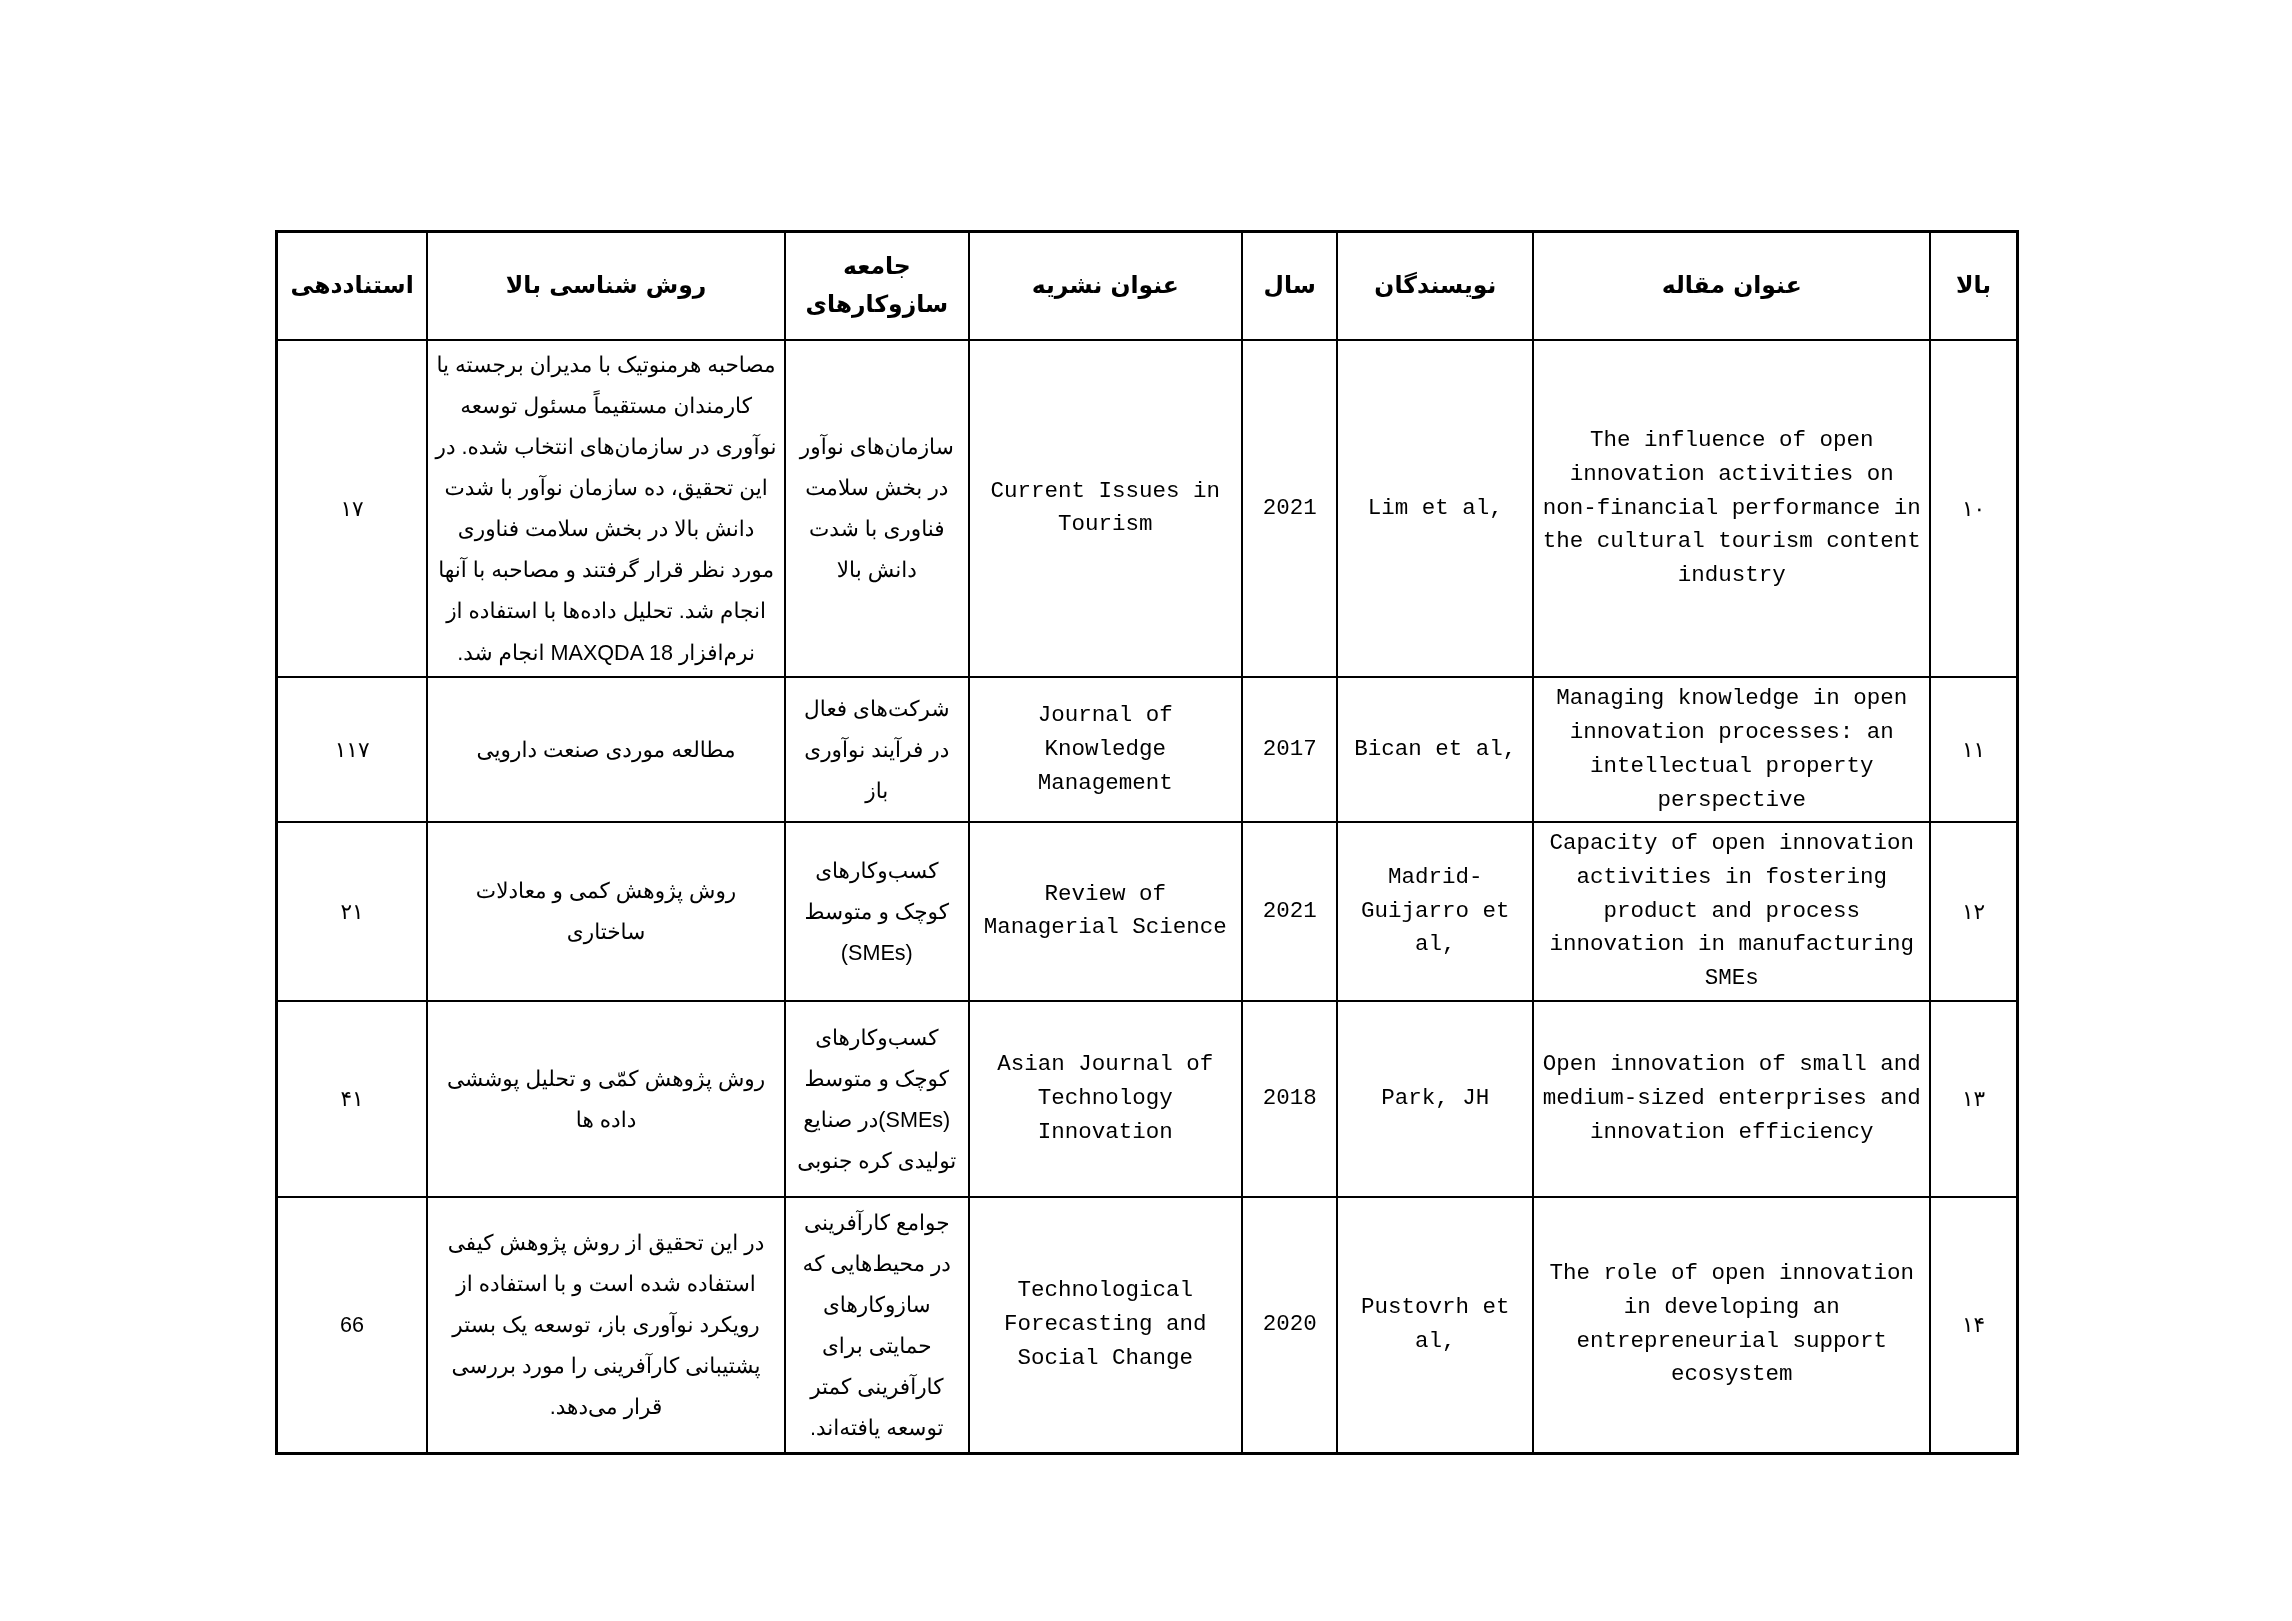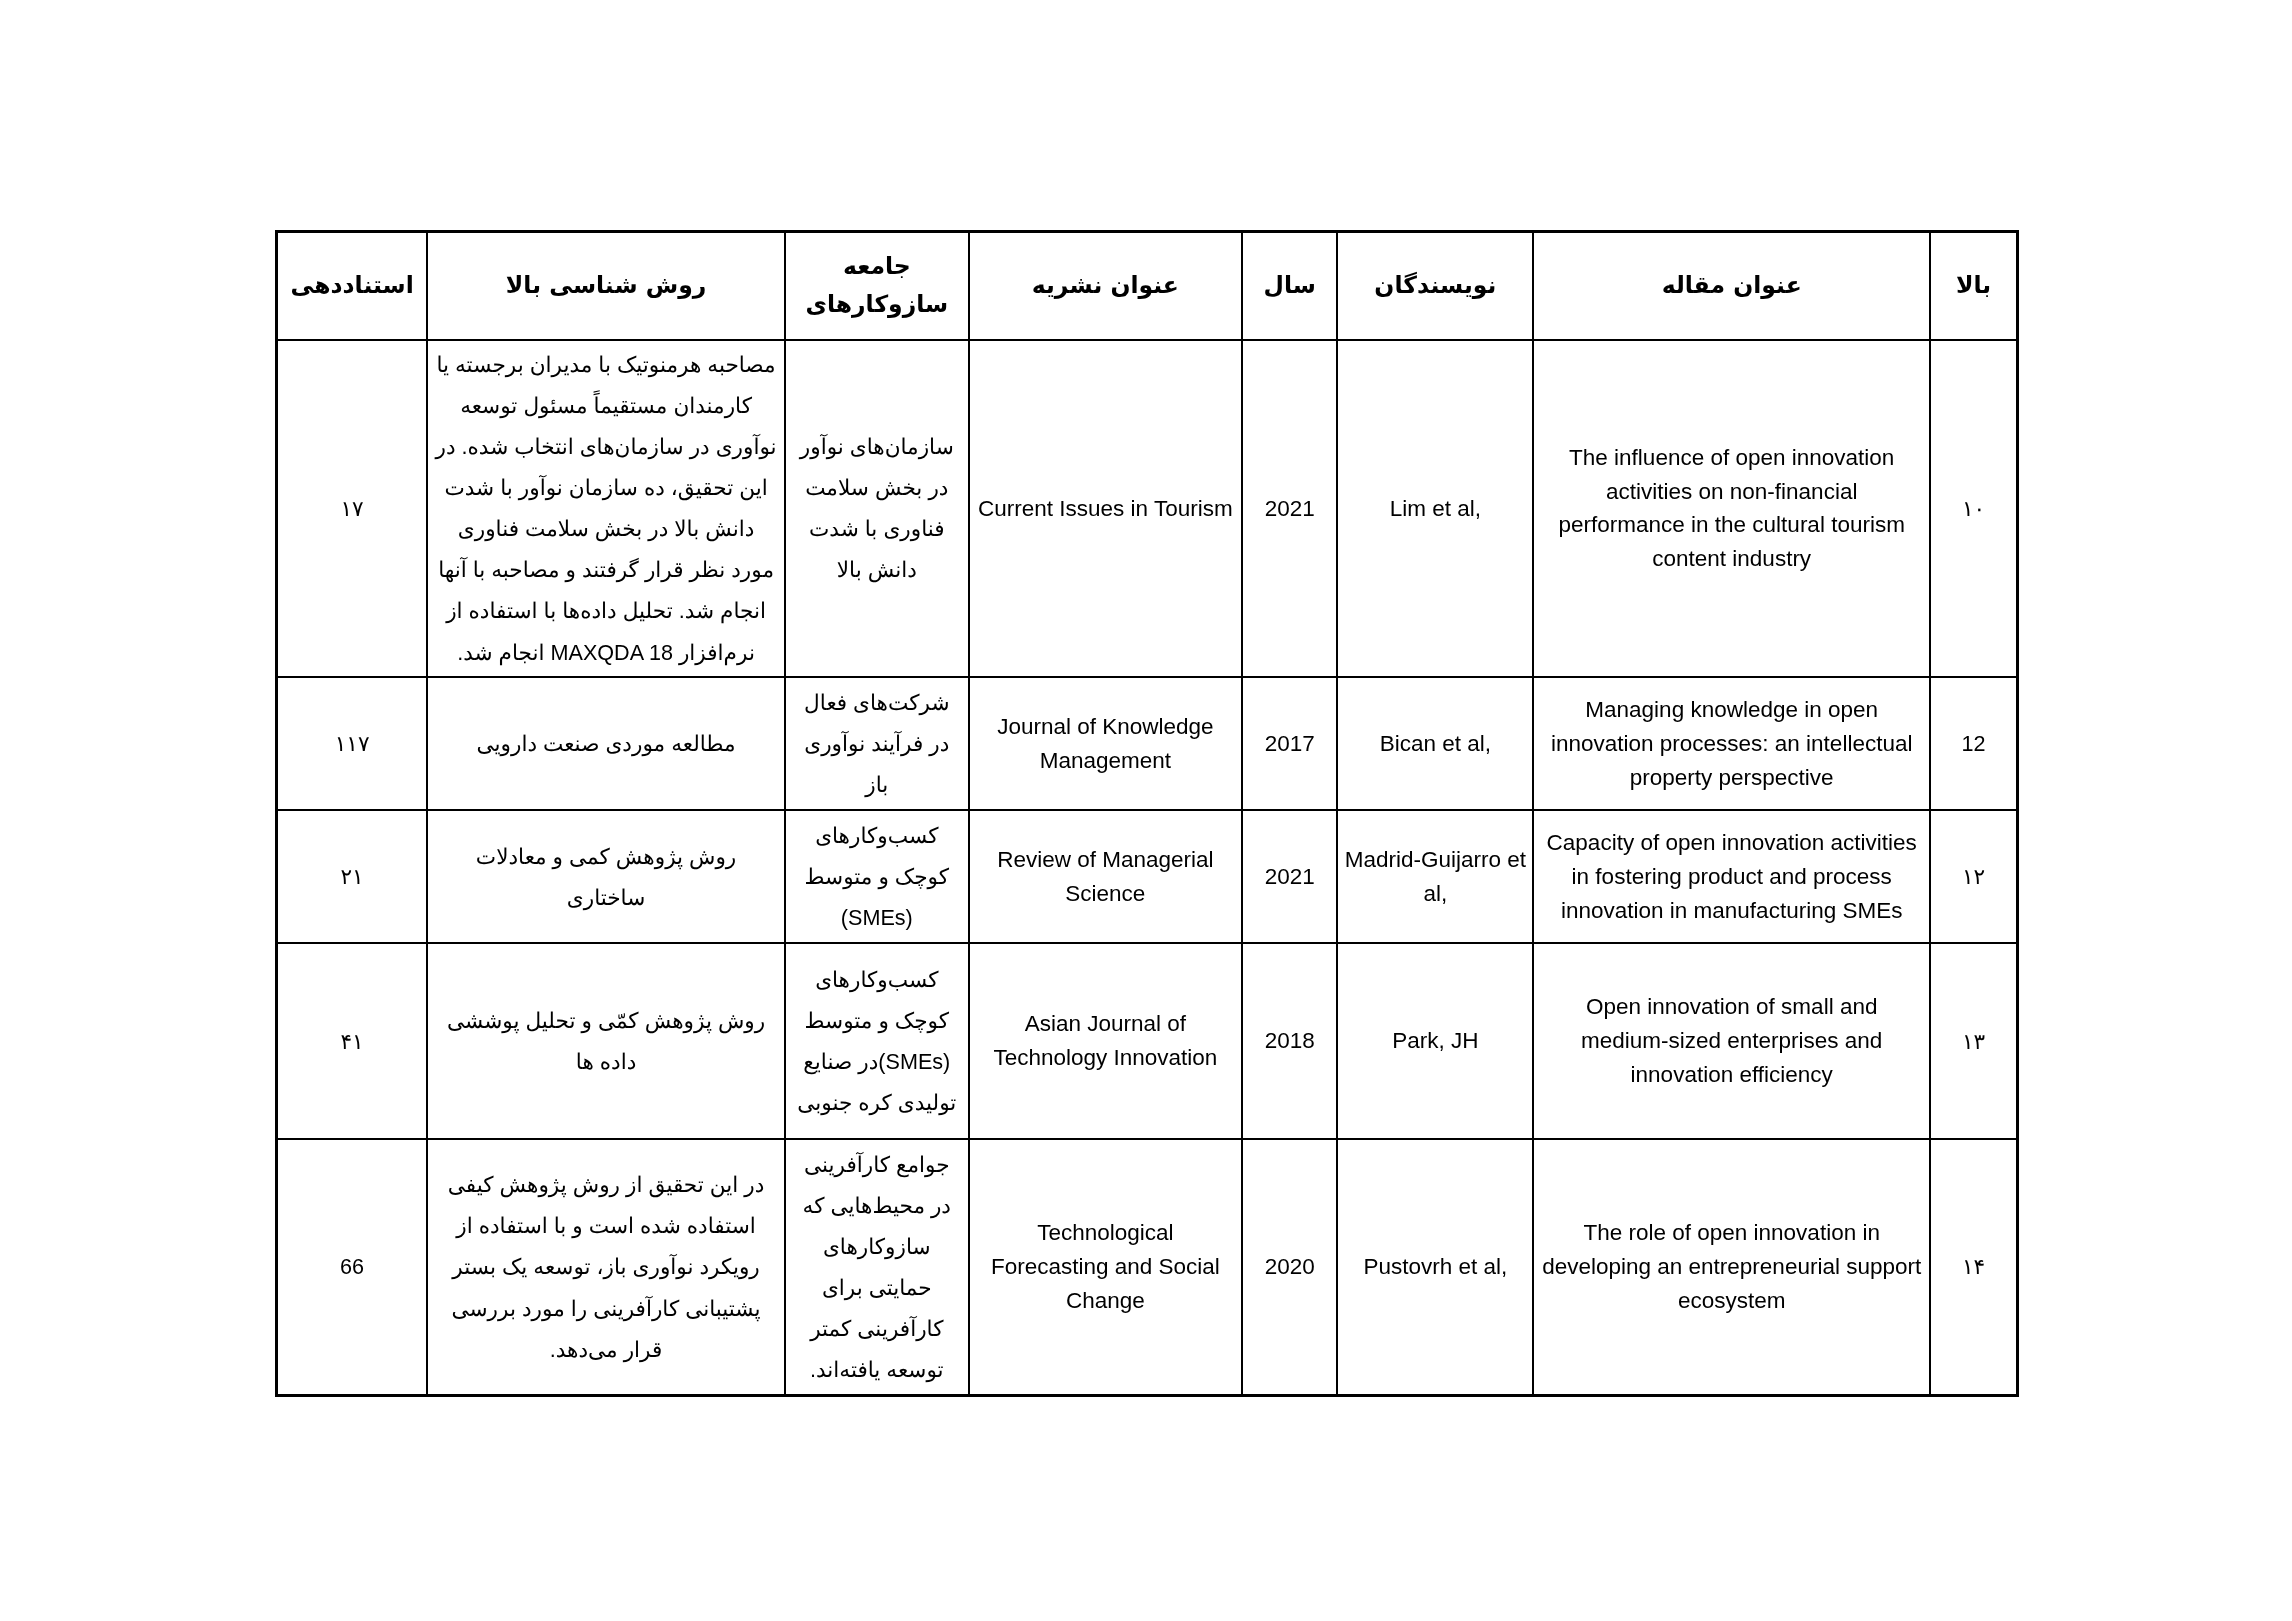--- a/index.html
+++ b/index.html
@@ -47,21 +47,21 @@
   
   td.c-fa {
     font-family: Liberation Sans, sans-serif;
     font-size: 21.6px;
     line-height: 1.9;
     color: #000;
   }
   
   td.c-en {
     direction: ltr;
-    font-family: Liberation Sans, sans-serif;
+    font-family: Liberation Mono, monospace;
     font-size: 22.5px;
     line-height: 1.5;
     color: #000;
   }
   
   tr.hdr   { height: 108px; }
   tr.r0    { height: 328px; }
   tr.r1    { height: 125px; }
   tr.r2    { height: 124px; }
   tr.r3    { height: 196px; }
@@ -100,21 +100,21 @@
           <td class="c-fa">۱۰</td>
           <td class="c-en">The influence of open innovation activities on non-financial performance in the cultural tourism content industry</td>
           <td class="c-en">Lim et al,</td>
           <td class="c-en">2021</td>
           <td class="c-en">Current Issues in Tourism</td>
           <td class="c-fa">سازمان‌های نوآور در بخش سلامت فناوری با شدت دانش بالا</td>
           <td class="c-fa">مصاحبه هرمنوتیک با مدیران برجسته یا کارمندان مستقیماً مسئول توسعه نوآوری در سازمان‌های انتخاب شده. در این تحقیق، ده سازمان نوآور با شدت دانش بالا در بخش سلامت فناوری مورد نظر قرار گرفتند و مصاحبه با آنها انجام شد. تحلیل داده‌ها با استفاده از نرم‌افزار MAXQDA 18 انجام شد.</td>
           <td class="c-fa">۱۷</td>
         </tr>
         <tr class="r1">
-          <td class="c-fa">12</td>
+          <td class="c-fa">۱۱</td>
           <td class="c-en">Managing knowledge in open innovation processes: an intellectual property perspective</td>
           <td class="c-en">Bican et al,</td>
           <td class="c-en">2017</td>
           <td class="c-en">Journal of Knowledge Management</td>
           <td class="c-fa">شرکت‌های فعال در فرآیند نوآوری باز</td>
           <td class="c-fa">مطالعه موردی صنعت دارویی</td>
           <td class="c-fa">۱۱۷</td>
         </tr>
         <tr class="r2">
           <td class="c-fa">۱۲</td>

